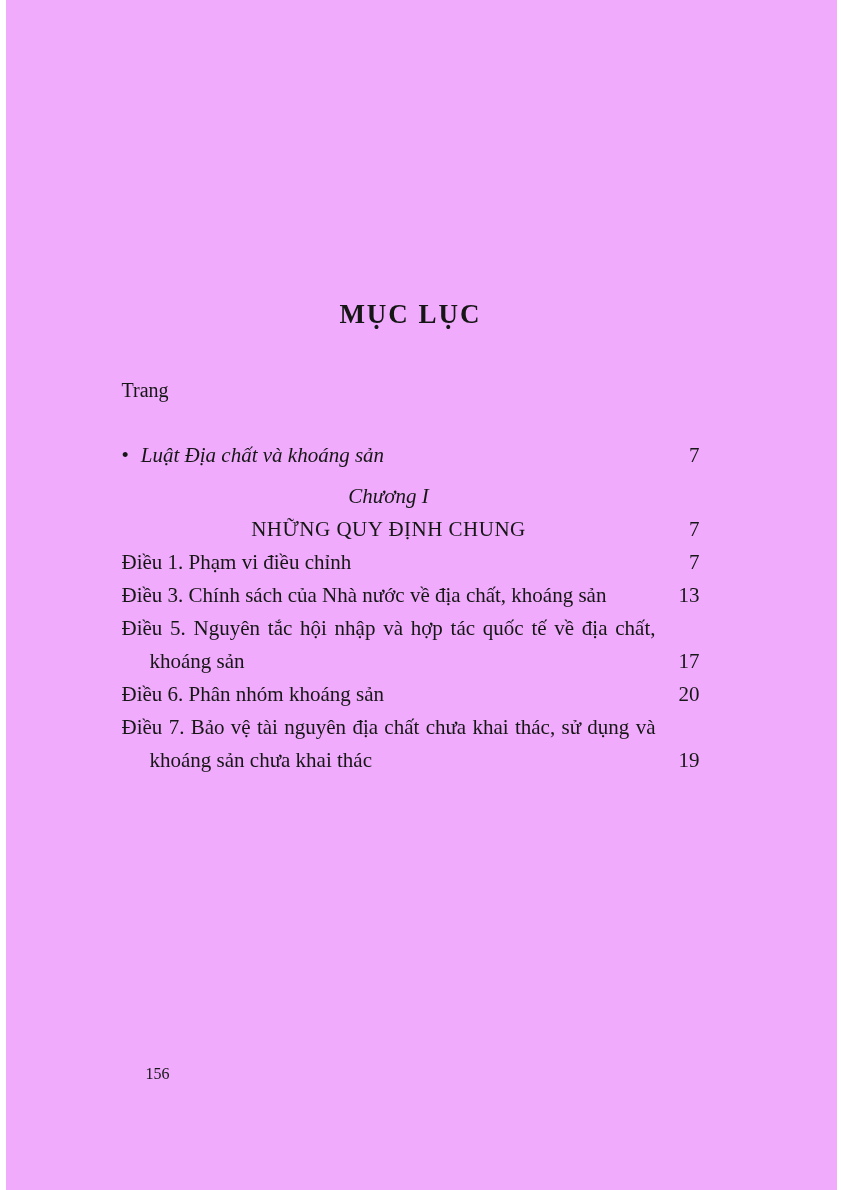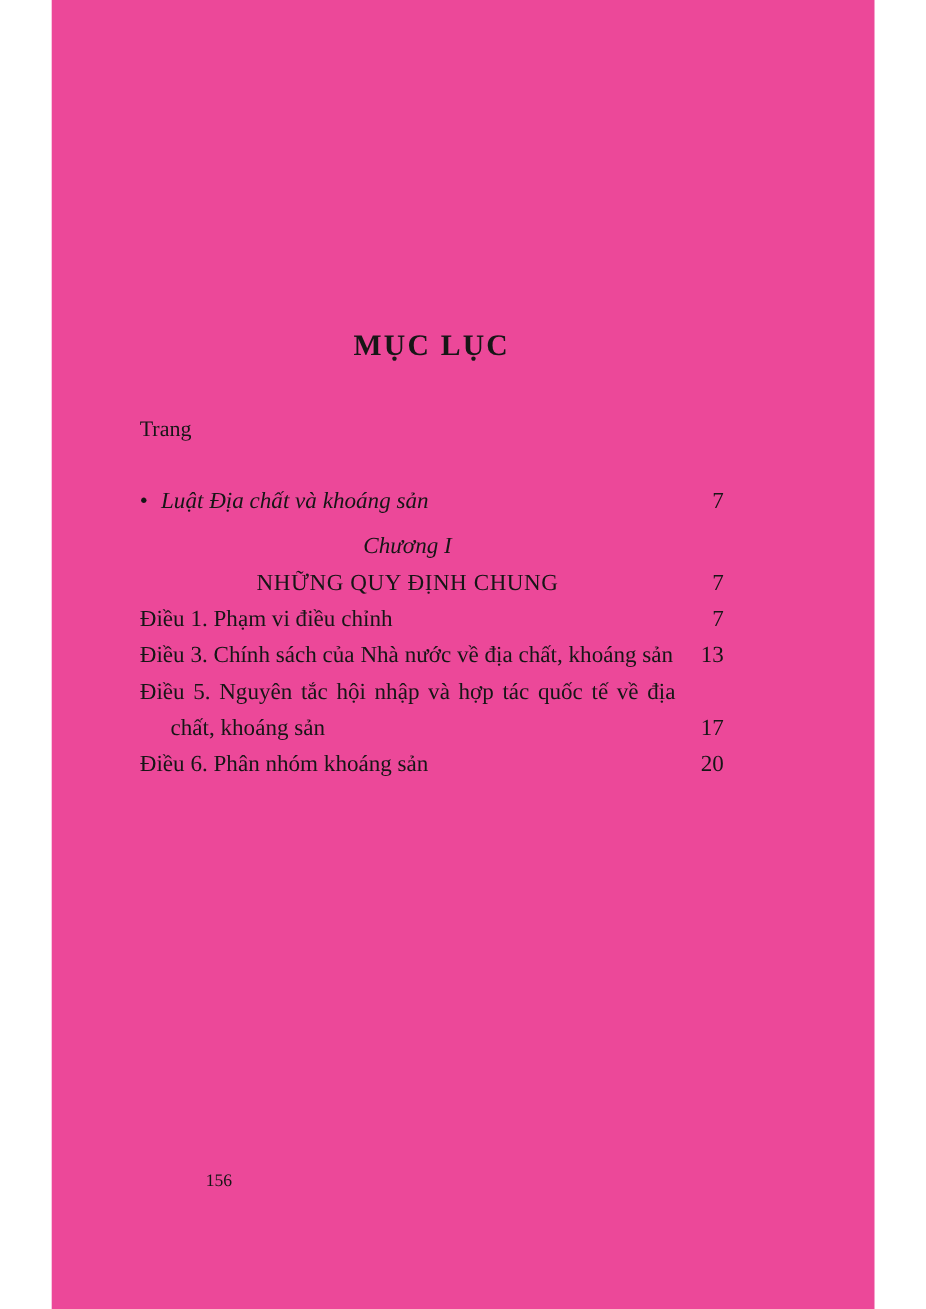--- a/index.html
+++ b/index.html
@@ -1,25 +1,25 @@
 <!DOCTYPE html>
 <html><head>
 <meta charset="utf-8">
 <style>
   * { margin: 0; padding: 0; box-sizing: border-box; }
   html, body { background: #ffffff; }
   .page {
     position: relative;
-    width: 748px;
+    width: 831px;
     height: 1190px;
     margin: 0 auto;
-    background: #ec4899;
+    background: #f0abfc;
     color: #161616;
     font-family: "Liberation Serif", "DejaVu Serif", serif;
-    padding: 0 137px 0 80px;
+    padding: 0 137px 0 116px;
     overflow: hidden;
   }
   .doc-title {
     margin-top: 297px;
     text-align: center;
     font-size: 27px;
     line-height: 34px;
     font-weight: bold;
     letter-spacing: 2px;
   }
@@ -99,18 +99,22 @@
     <div class="toc-row">
       <div class="toc-text hang">Điều 5. Nguyên tắc hội nhập và hợp tác quốc tế về địa chất, khoáng sản</div>
       <div class="toc-page">17</div>
     </div>
 
     <div class="toc-row">
       <div class="toc-text hang">Điều 6. Phân nhóm khoáng sản</div>
       <div class="toc-page">20</div>
     </div>
 
+    <div class="toc-row">
+      <div class="toc-text hang">Điều 7. Bảo vệ tài nguyên địa chất chưa khai thác, sử dụng và khoáng sản chưa khai thác</div>
+      <div class="toc-page">19</div>
+    </div>
 
   </div>
 
   <div class="footer-num">156</div>
 
 </div>
 
 </body></html>

